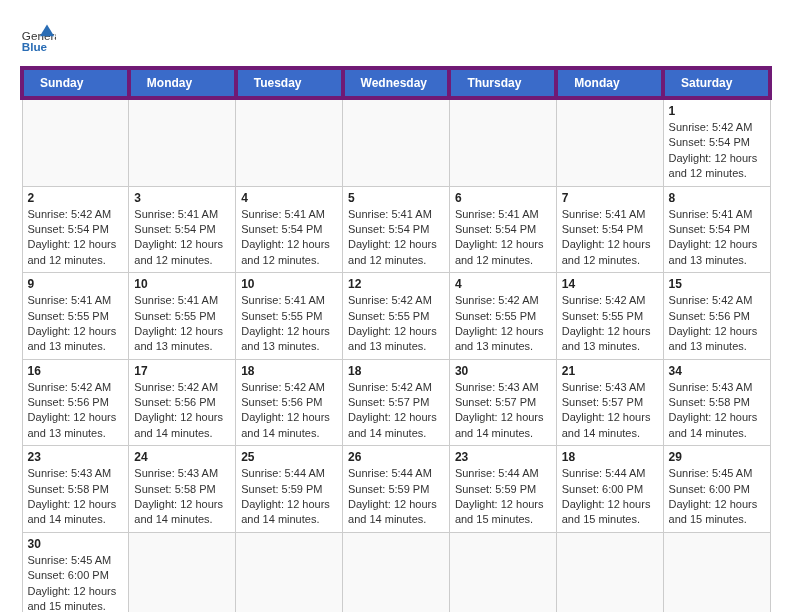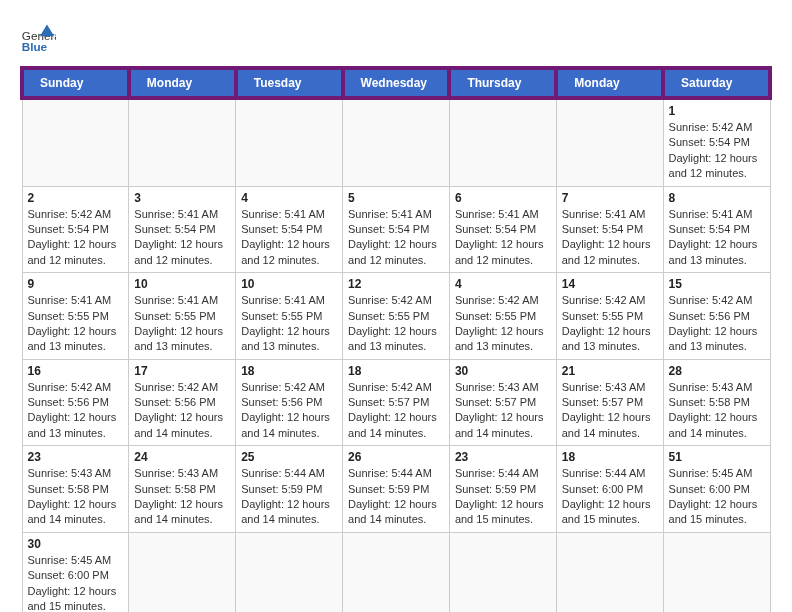--- a/index.html
+++ b/index.html
@@ -197,21 +197,21 @@
         </td>
         <td>
           <div class="day-number">30</div>
           <div class="day-info">Sunrise: 5:43 AM<br>Sunset: 5:57 PM<br>Daylight: 12 hours<br>and 14 minutes.</div>
         </td>
         <td>
           <div class="day-number">21</div>
           <div class="day-info">Sunrise: 5:43 AM<br>Sunset: 5:57 PM<br>Daylight: 12 hours<br>and 14 minutes.</div>
         </td>
         <td>
-          <div class="day-number">28</div>
+          <div class="day-number">34</div>
           <div class="day-info">Sunrise: 5:43 AM<br>Sunset: 5:58 PM<br>Daylight: 12 hours<br>and 14 minutes.</div>
         </td>
       </tr>
       <tr>
         <td>
           <div class="day-number">23</div>
           <div class="day-info">Sunrise: 5:43 AM<br>Sunset: 5:58 PM<br>Daylight: 12 hours<br>and 14 minutes.</div>
         </td>
         <td>
           <div class="day-number">24</div>
@@ -227,21 +227,21 @@
         </td>
         <td>
           <div class="day-number">23</div>
           <div class="day-info">Sunrise: 5:44 AM<br>Sunset: 5:59 PM<br>Daylight: 12 hours<br>and 15 minutes.</div>
         </td>
         <td>
           <div class="day-number">18</div>
           <div class="day-info">Sunrise: 5:44 AM<br>Sunset: 6:00 PM<br>Daylight: 12 hours<br>and 15 minutes.</div>
         </td>
         <td>
-          <div class="day-number">51</div>
+          <div class="day-number">29</div>
           <div class="day-info">Sunrise: 5:45 AM<br>Sunset: 6:00 PM<br>Daylight: 12 hours<br>and 15 minutes.</div>
         </td>
       </tr>
       <tr>
         <td>
           <div class="day-number">30</div>
           <div class="day-info">Sunrise: 5:45 AM<br>Sunset: 6:00 PM<br>Daylight: 12 hours<br>and 15 minutes.</div>
         </td>
         <td class="empty"></td>
         <td class="empty"></td>

